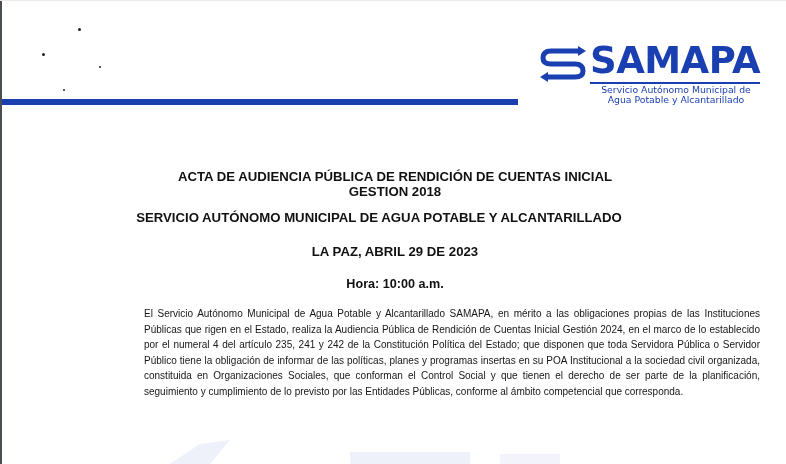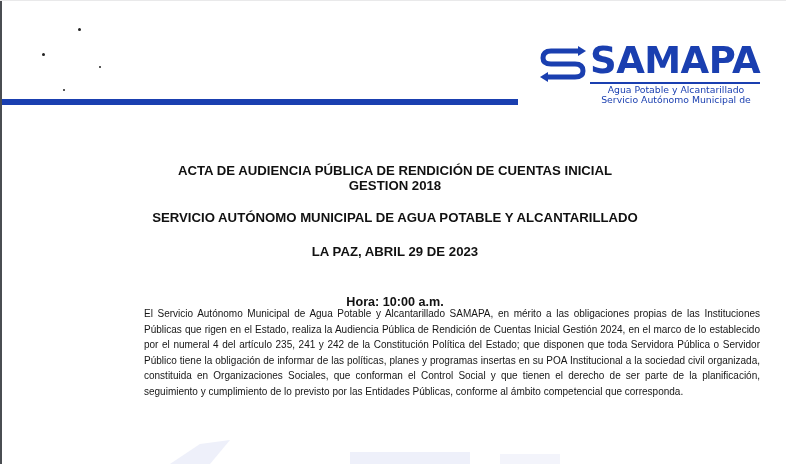--- a/index.html
+++ b/index.html
@@ -63,24 +63,24 @@
       text-align: center;
     }
     .title {
       position: absolute; left: 150px; width: 490px;
       text-align: center;
       font-weight: bold;
       font-size: 13.2px;
       line-height: 15px;
       color: #111;
     }
-    .t1 { top: 163px; }
-    .t2 { top: 210px; left: 100px; width: 590px; }
+    .t1 { top: 169px; }
+    .t2 { top: 210px; left: 84px; width: 590px; }
     .t3 { top: 244px; }
-    .t4 { top: 277px; font-size: 12.6px; margin-top: 18px; }
+    .t4 { top: 277px; font-size: 12.6px; }
     .body-text {
       position: absolute; left: 144px; top: 306px;
       width: 616px;
       font-size: 10px;
       line-height: 15.6px;
       color: #161616;
       text-align: justify;
       text-align-last: left;
     }
     .watermark {
@@ -106,22 +106,22 @@
   <svg class="logo-icon" viewBox="0 0 50 36">
     <g fill="none" stroke="#1a3fb0" stroke-width="5" stroke-linejoin="round">
       <path d="M42 5 H13 Q5 5 5 12 Q5 18 13 18 H37 Q45 18 45 25 Q45 31 37 31 H8"></path>
     </g>
     <polygon points="40,0 48,5 40,10" fill="#1a3fb0"></polygon>
     <polygon points="10,26 2,31 10,36" fill="#1a3fb0"></polygon>
   </svg>
   <div class="logo-word">SAMAPA</div>
   <div class="logo-underline"></div>
   <div class="logo-sub">
+    <div>Servicio Autónomo Municipal de</div>
     <div>Agua Potable y Alcantarillado</div>
-    <div>Servicio Autónomo Municipal de</div>
   </div>
 </div>
 
 <div class="title t1">
   <div>ACTA DE AUDIENCIA PÚBLICA DE RENDICIÓN DE CUENTAS INICIAL</div>
   <div>GESTION 2018</div>
 </div>
 
 <div class="title t2">SERVICIO AUTÓNOMO MUNICIPAL DE AGUA POTABLE Y ALCANTARILLADO</div>
 <div class="title t3">LA PAZ, ABRIL 29 DE 2023</div>

